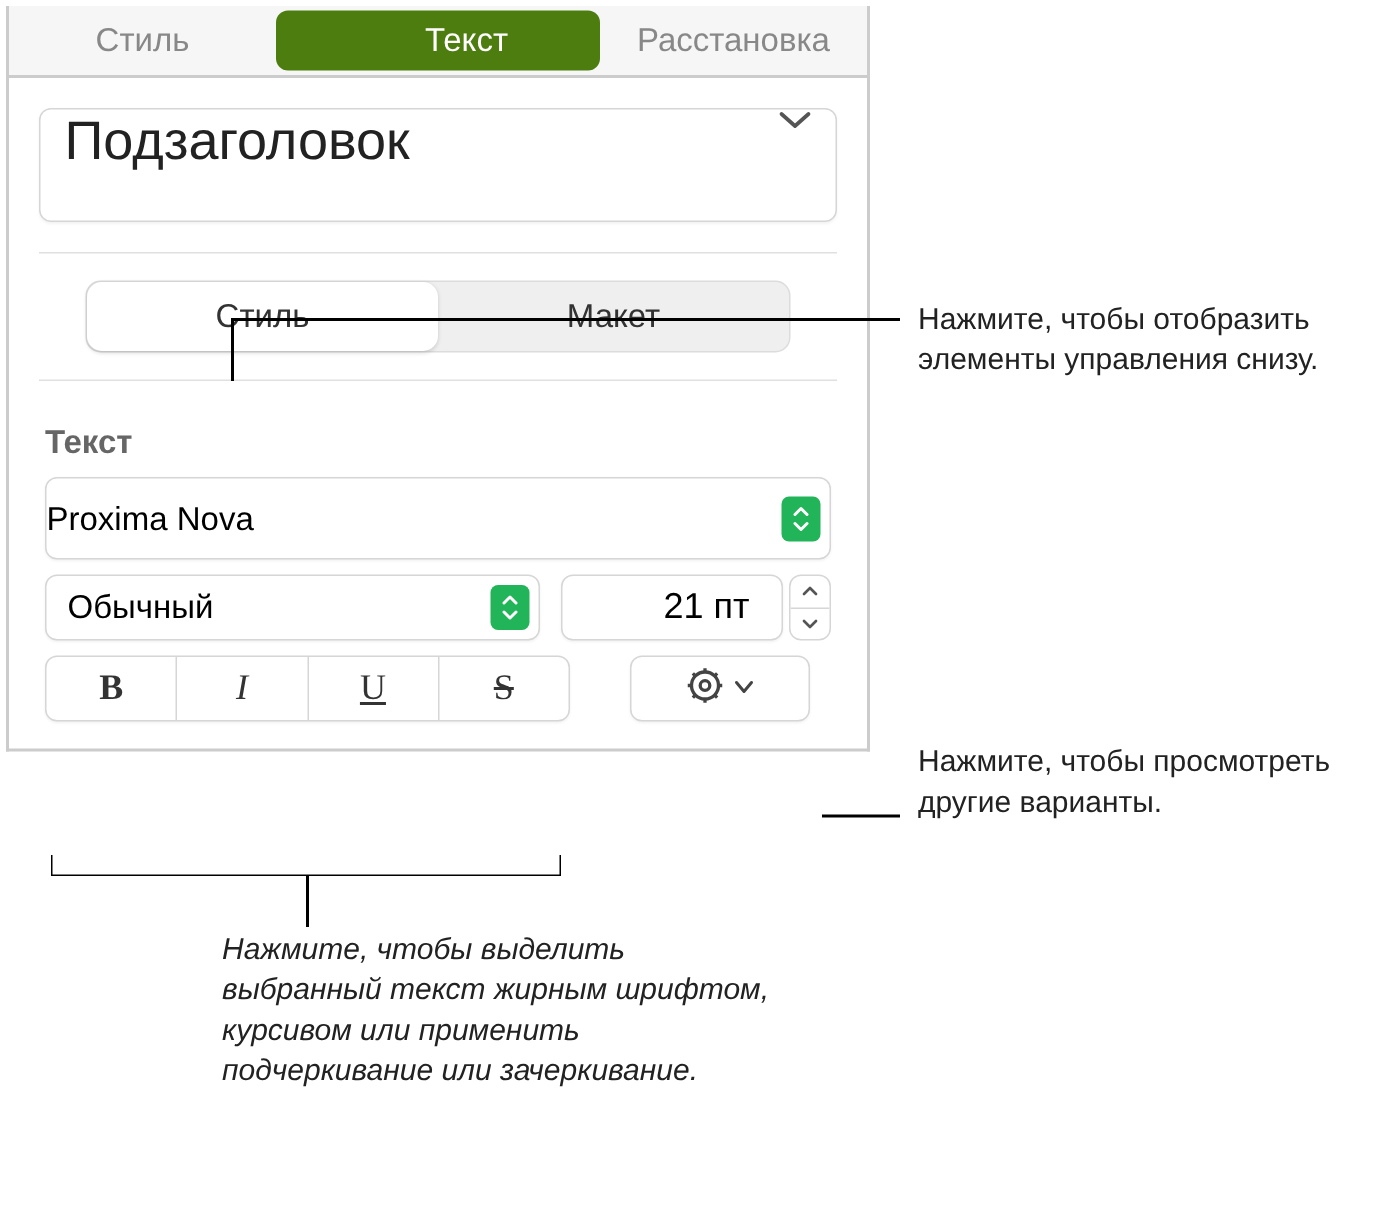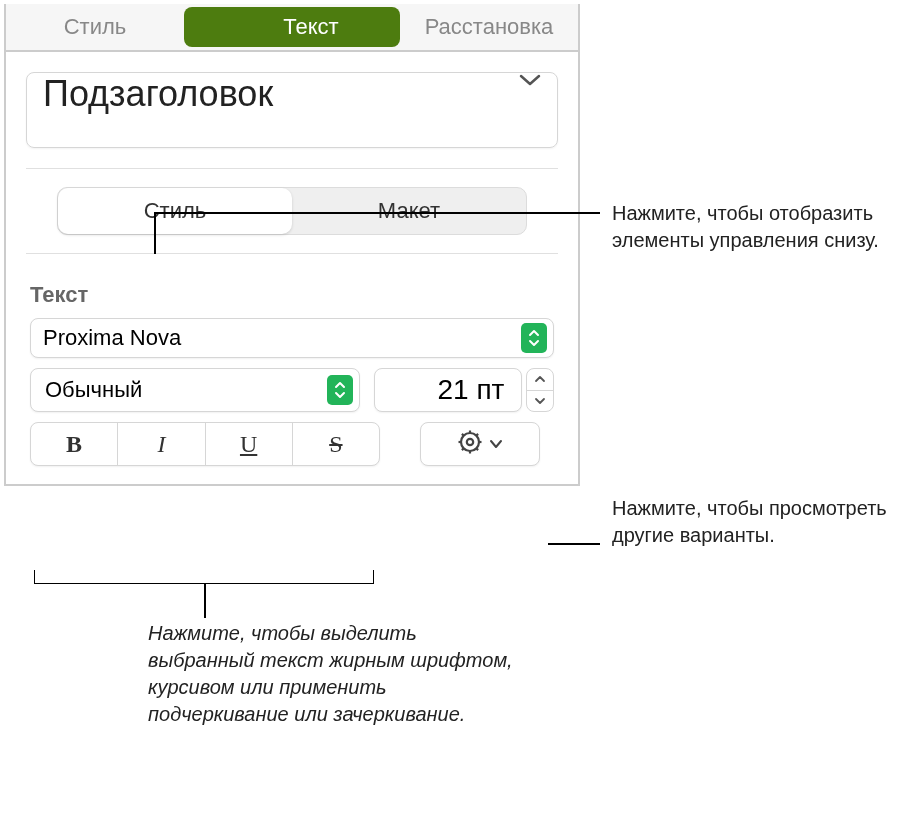--- a/index.html
+++ b/index.html
@@ -91,27 +91,27 @@
     font-weight: 600;
   }
   .font-row {
     margin: 0 24px;
     display: flex;
     gap: 10px;
     align-items: center;
   }
   .font-select {
     flex: 1;
-    height: 40px;
+    height: 55px;
     border: 1.5px solid #d6d6d6;
     border-radius: 8px;
     display: flex;
     align-items: center;
     justify-content: space-between;
-    padding: 0 6px 0 12px;
+    padding: 0 6px 0 0;
     font-size: 22px;
     box-shadow: 0 1px 2px rgba(0,0,0,0.06);
     background: #fff;
   }
   .green-pop {
     width: 26px;
     height: 30px;
     background: #22b459;
     border-radius: 5px;
     display: flex;
@@ -146,21 +146,21 @@
     width: 180px;
   }
   .size-box {
     flex: 1;
     height: 44px;
     border: 1.5px solid #d6d6d6;
     border-radius: 8px;
     display: flex;
     align-items: center;
     justify-content: center;
-    font-size: 28px;
+    font-size: 24px;
     background: #fff;
     box-shadow: 0 1px 2px rgba(0,0,0,0.06);
     padding-left: 46px;
   }
   .stepper {
     width: 28px;
     height: 44px;
     display: flex;
     flex-direction: column;
     border: 1.5px solid #d6d6d6;

